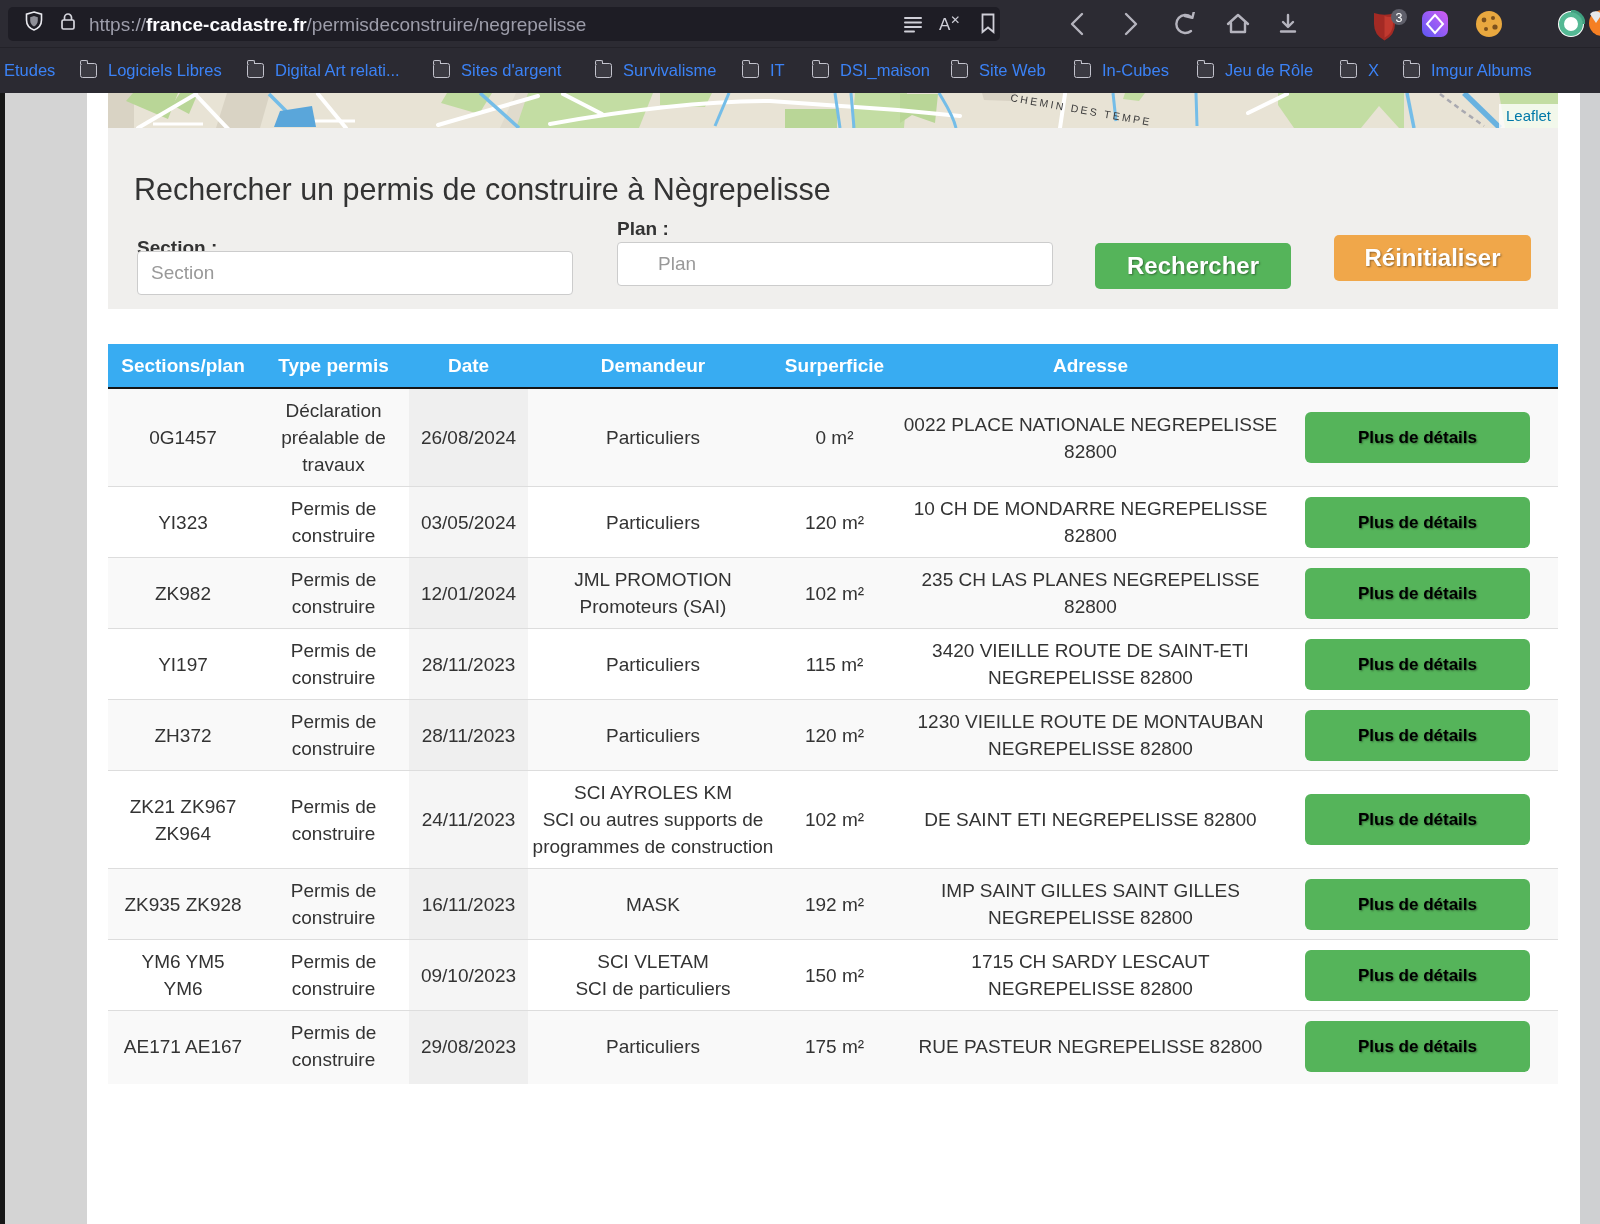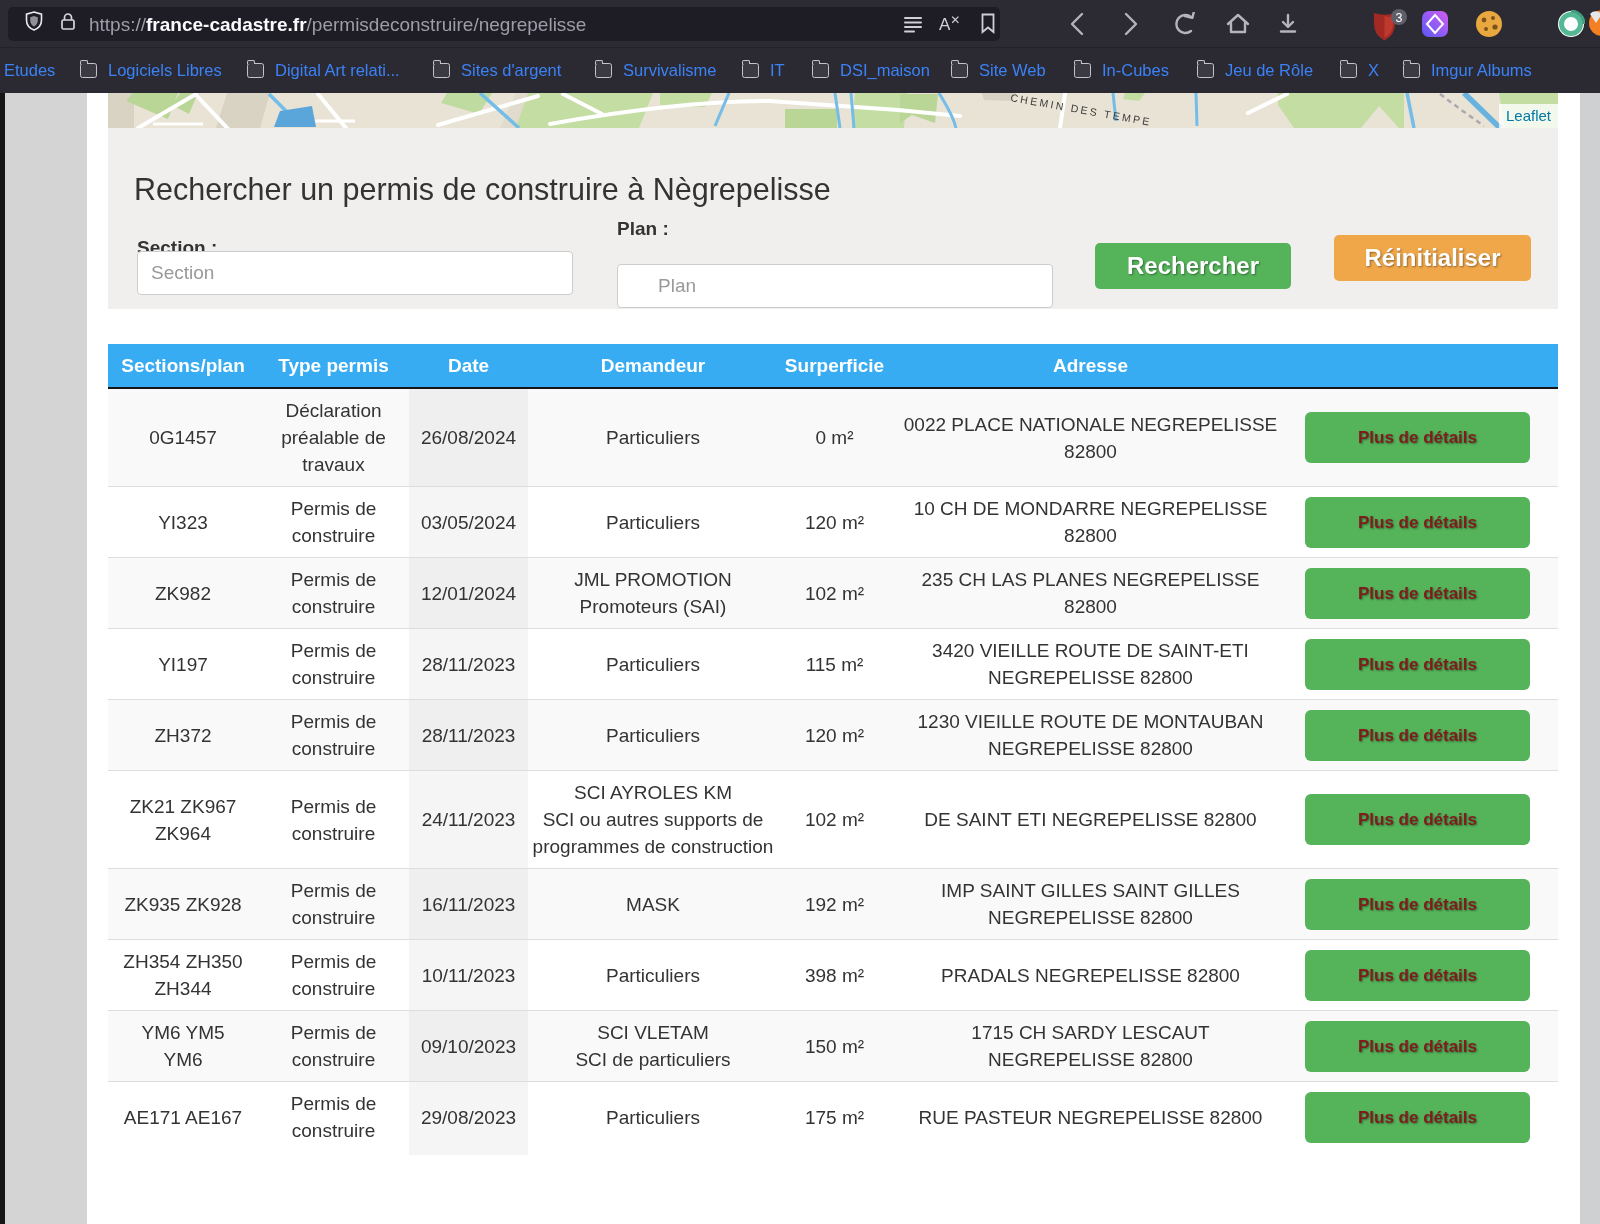--- a/index.html
+++ b/index.html
@@ -31,21 +31,21 @@
 #permits { position:absolute; left:108px; top:344px; width:1450px; border-collapse:collapse; table-layout:fixed;
   font-size:19px; line-height:27px; color:#333; }
 #permits th { background:#38acf2; color:#fff; font-weight:700; text-align:center; padding:8px 4px;
   border-bottom:2px solid #151515; }
 #permits td { text-align:center; vertical-align:middle; padding:8px 4px; border-top:1px solid #ddd; }
 #permits tbody tr:nth-child(odd) { background:#f9f9f9; }
 #permits td.date { background:rgba(0,0,0,0.04); }
 #permits tr.first td { border-top:none; }
 #permits tbody tr:last-child td { padding-bottom:11px; }
 .pbtn { display:inline-block; margin-right:13px; width:225px; height:51px; line-height:51px; border-radius:6px; background:#55b45a;
-  color:#7f1d1d; font-size:17px; font-weight:700; text-shadow:1px 1px 2px rgba(0,0,0,0.4); }
+  color:#000000; font-size:17px; font-weight:700; text-shadow:1px 1px 2px rgba(0,0,0,0.4); }
 </style>
 </head>
 <body>
 <div id="leftdark"></div>
 <div id="leftgray"></div>
 <div id="scrollbar"></div>
 <div id="chrome">
   <div id="urlbar">
     <svg style="position:absolute;left:16px;top:4px" width="20" height="20" viewBox="0 0 20 20">
       <path d="M10 1 L17.5 3.2 V9 C17.5 14 14.5 17.3 10 19 C5.5 17.3 2.5 14 2.5 9 V3.2 Z" fill="none" stroke="#e9e9ef" stroke-width="1.6"></path>
@@ -319,21 +319,21 @@
   <text x="0" y="0" transform="translate(902,8) rotate(10)" font-size="10.5" letter-spacing="2.4" fill="#3c3c3c" font-family="Liberation Sans">CHEMIN DES TEMPE</text>
   <rect x="1391" y="11" width="59" height="24" fill="#ffffff" opacity="0.78"></rect>
   <text x="1398" y="28" font-size="15" fill="#0078a8" font-family="Liberation Sans">Leaflet</text>
 </svg>
 </div>
 <div id="formbox">
   <h1>Rechercher un permis de construire à Nègrepelisse</h1>
   <div class="flabel" style="left:29px; top:90px;margin-top:19px;">Section :</div>
   <div class="flabel" style="left:509px; top:90px;">Plan :</div>
   <div class="finput" style="left:29px; top:123px;">Section</div>
-  <div class="finput" style="left:509px; top:136px;padding-left:40px;">Plan</div>
+  <div class="finput" style="left:509px; top:114px;padding-left:40px;">Plan</div>
   <div class="btn" id="btn-search">Rechercher</div>
   <div class="btn" id="btn-reset">Réinitialiser</div>
 </div>
 <table id="permits">
   <colgroup>
     <col style="width:150px">
       <col style="width:151px">
       <col style="width:119px">
       <col style="width:250px">
     <col style="width:113px">
@@ -409,29 +409,20 @@
     <tr>
         <td>ZK935 ZK928</td>
         <td>Permis de construire</td>
         <td class="date">16/11/2023</td>
         <td>MASK</td>
         <td>192 m²</td>
         <td>IMP SAINT GILLES SAINT GILLES<br>NEGREPELISSE 82800</td>
         <td><span class="pbtn">Plus de détails</span></td>
       </tr>
     <tr>
-        <td>ZH354 ZH350<br>ZH344</td>
-        <td>Permis de construire</td>
-        <td class="date">10/11/2023</td>
-        <td>Particuliers</td>
-        <td>398 m²</td>
-        <td>PRADALS NEGREPELISSE 82800</td>
-        <td><span class="pbtn">Plus de détails</span></td>
-      </tr>
-    <tr>
         <td>YM6 YM5<br>YM6</td>
         <td>Permis de construire</td>
         <td class="date">09/10/2023</td>
         <td>SCI VLETAM<br>SCI de particuliers</td>
         <td>150 m²</td>
         <td>1715 CH SARDY LESCAUT<br>NEGREPELISSE 82800</td>
         <td><span class="pbtn">Plus de détails</span></td>
       </tr>
     <tr>
         <td>AE171 AE167</td>

